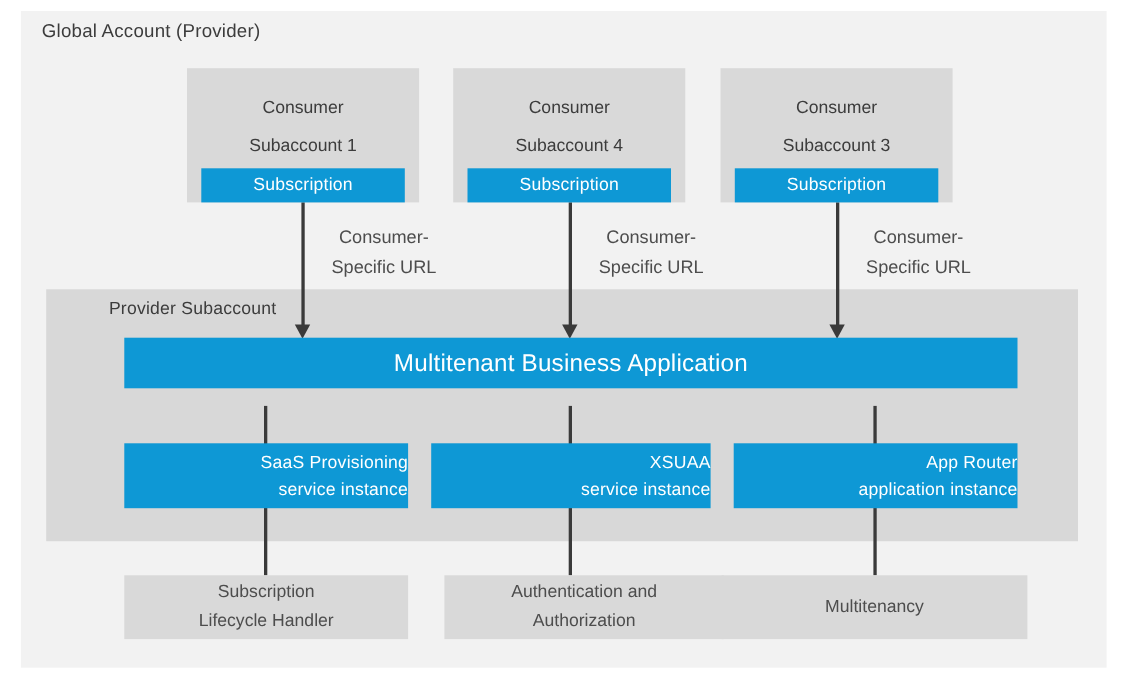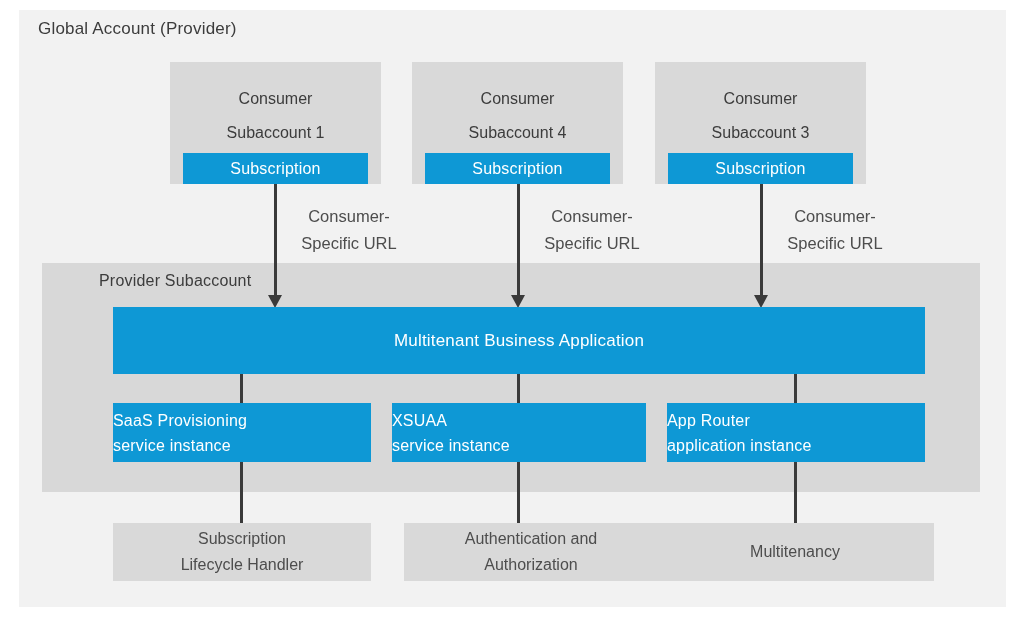--- a/index.html
+++ b/index.html
@@ -51,28 +51,28 @@
   .url-label{
     position:absolute;top:203px;width:130px;text-align:center;
     font-size:16.5px;line-height:27px;color:var(--text-gray);
   }
   .url-label.a0{left:284px}.url-label.a1{left:527px}.url-label.a2{left:770px}
   .conn-top{top:369px;height:35px;}
   .conn-bottom{top:461px;height:62px;}
   .conn.k0{left:240px}.conn.k1{left:517px}.conn.k2{left:794px}
   
   .app-bar{
-    position:absolute;left:113px;top:307px;width:812px;height:67px;background:var(--blue);
-    display:flex;align-items:center;justify-content:center;color:#ffffff;font-size:17px;
+    position:absolute;left:113px;top:307px;width:812px;height:46px;background:var(--blue);
+    display:flex;align-items:center;justify-content:center;color:#ffffff;font-size:22px;
     letter-spacing:.2px;
   }
   
   .instance-box{
     position:absolute;top:403px;height:59px;background:var(--blue);color:#ffffff;
-    display:flex;flex-direction:column;align-items:flex-start;justify-content:center;
+    display:flex;flex-direction:column;align-items:flex-end;justify-content:center;
     font-size:16px;line-height:25px;text-align:center;letter-spacing:.2px;
   }
   .instance-box.k0{left:113px;width:258px}
   .instance-box.k1{left:392px;width:254px}
   .instance-box.k2{left:667px;width:258px}
   
   .handler-box{
     position:absolute;top:523px;height:58px;background:var(--box-gray);color:var(--text-gray);
     display:flex;flex-direction:column;align-items:center;justify-content:center;
     font-size:16px;line-height:26px;text-align:center;

